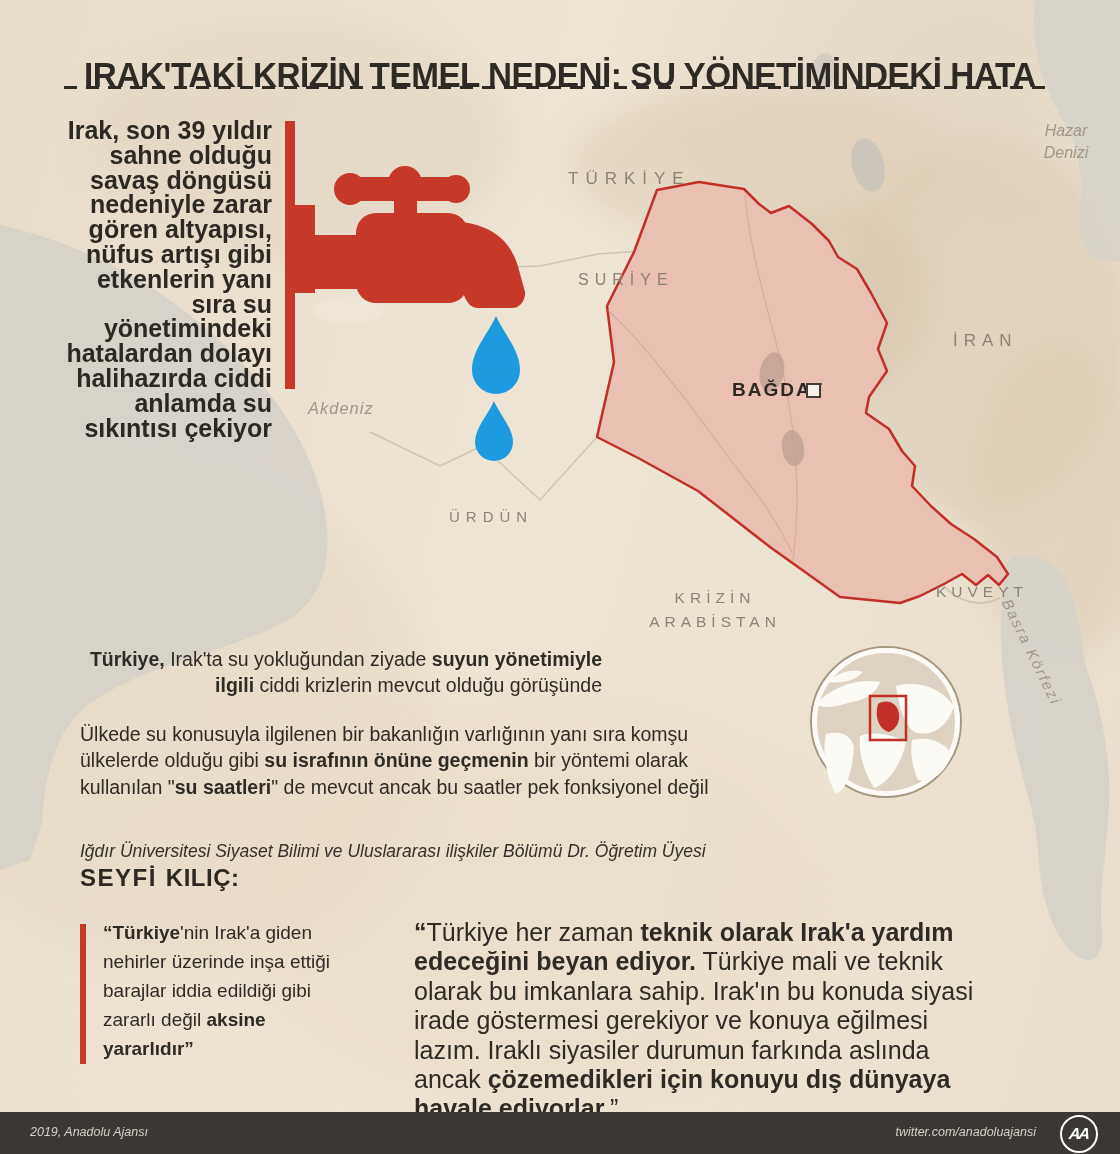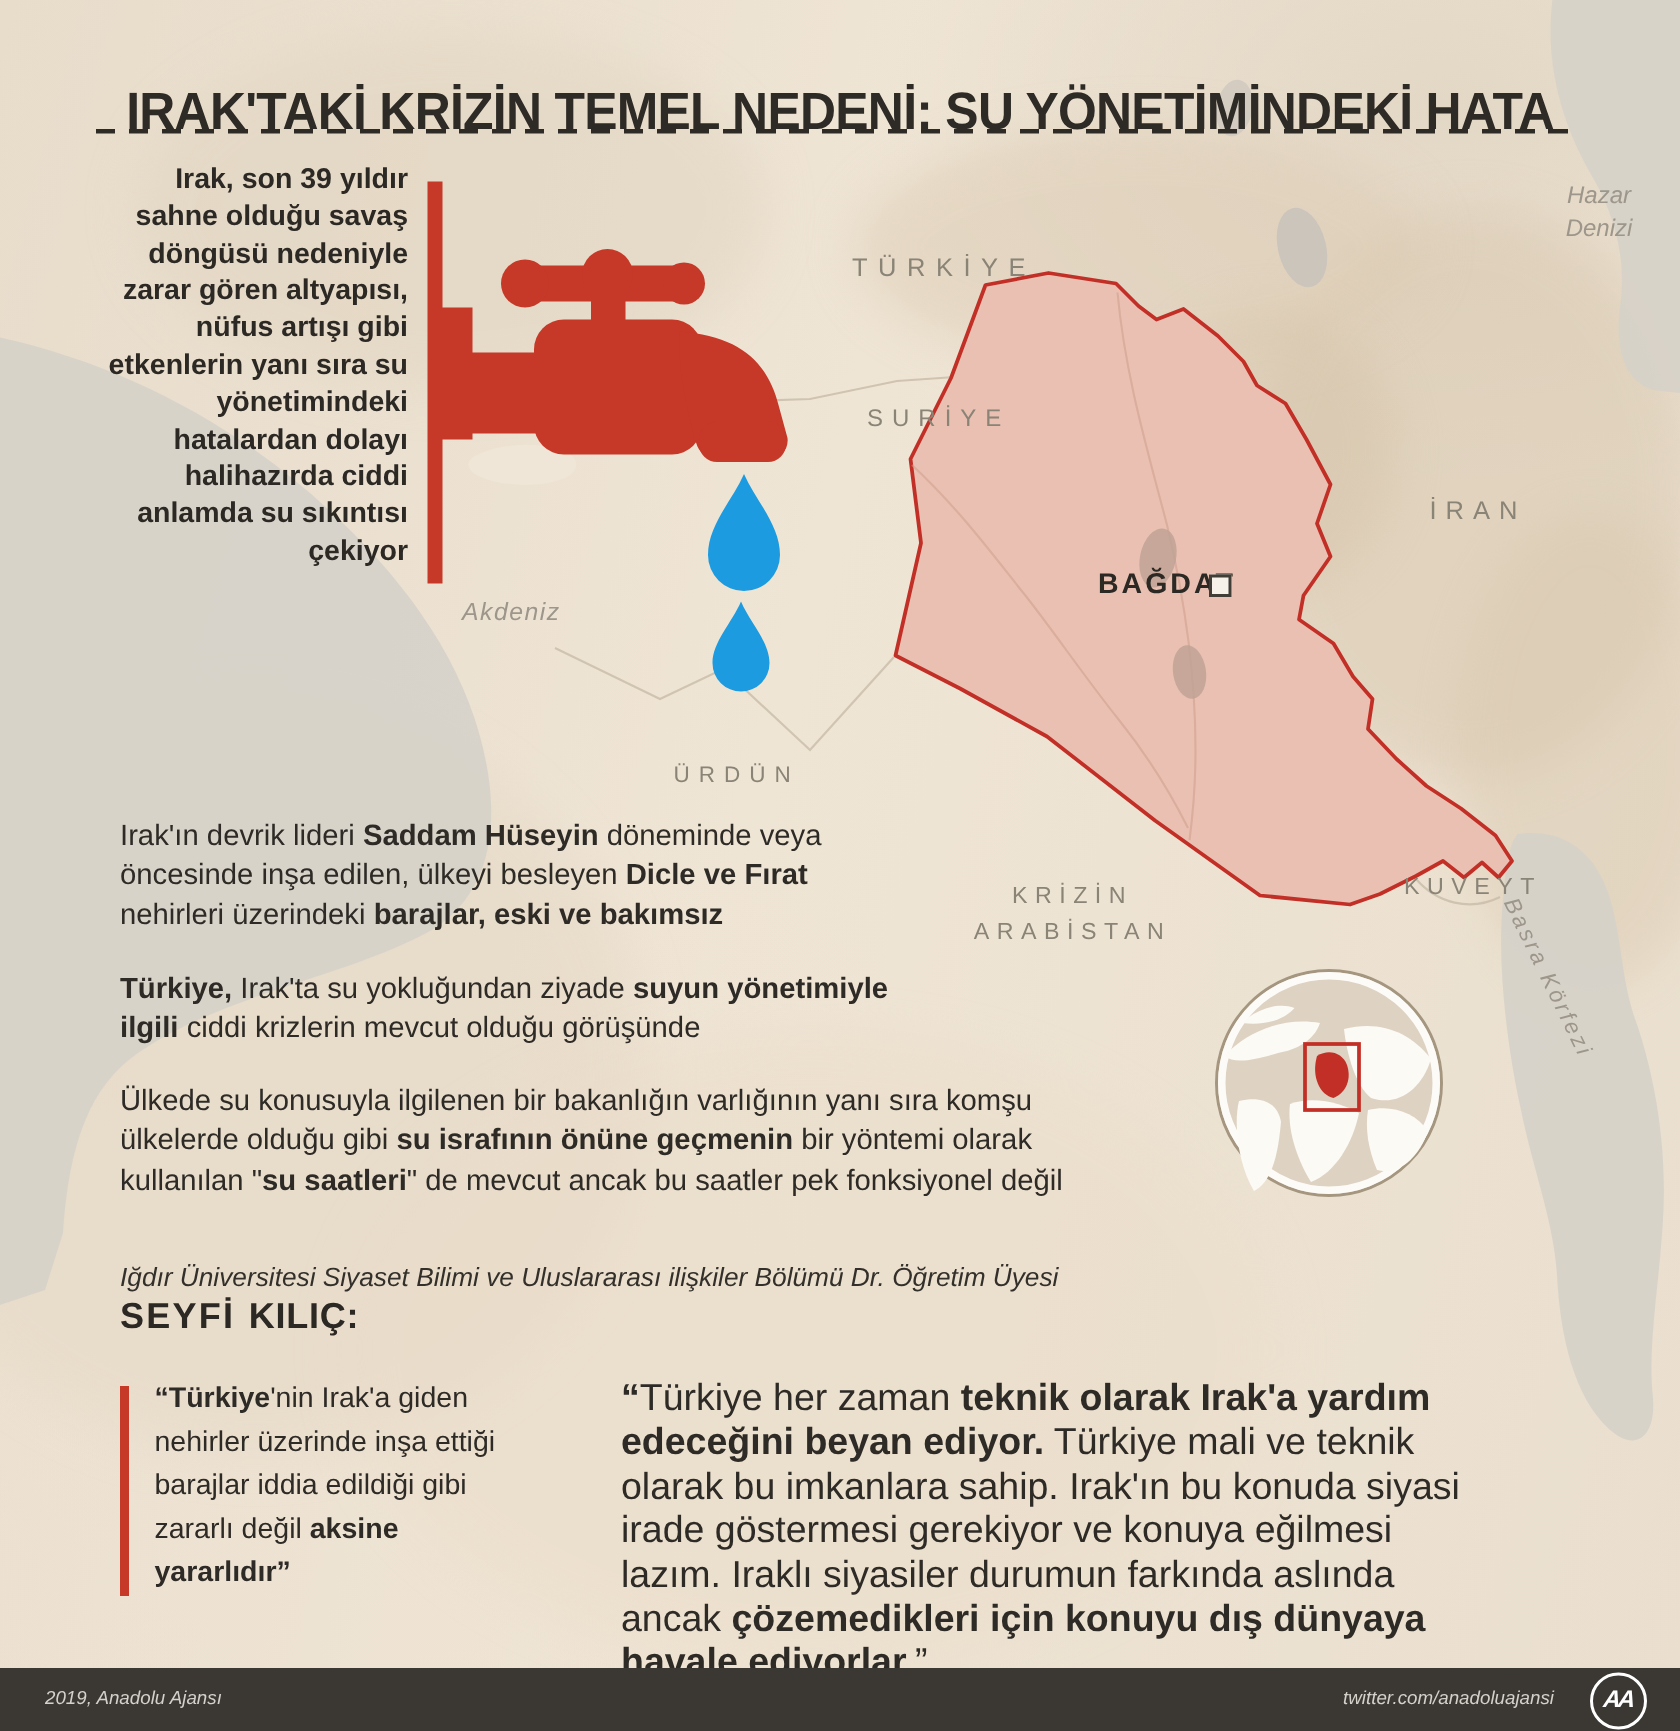--- a/index.html
+++ b/index.html
@@ -10,22 +10,22 @@
       radial-gradient(ellipse 800px 600px at 22% 78%, #eee3d3 0%, rgba(238,227,211,0) 65%),
       linear-gradient(105deg,#e8dccb,#efe5d5 45%,#eadfce 100%);}
   .abs{position:absolute;}
   #map-svg{left:0;top:0;}
   
   #title{top:32px;left:0;width:1120px;text-align:center;font-size:35px;font-weight:800;
     letter-spacing:-0.5px;color:var(--text_dark);transform:scaleX(.95);white-space:nowrap;}
   #divider{top:86px;left:64px;width:984px;height:3px;
     background:repeating-linear-gradient(90deg,var(--text_dark) 0 13px,transparent 13px 22px);}
   
-  #intro{left:62px;top:108px;width:210px;text-align:right;font-weight:700;
-    font-size:19px;line-height:24.8px;color:#2c2925;}
+  #intro{left:62px;top:118px;width:210px;text-align:right;font-weight:700;
+    font-size:25px;line-height:24.8px;color:#2c2925;}
   
   .cl{color:var(--label_gray);font-weight:500;}
   .sl{color:var(--sea_label);font-style:italic;}
   #lbl-turkiye{left:568px;top:157px;font-size:17px;letter-spacing:7px;margin-top:12px;}
   #lbl-suriye{left:578px;top:271px;font-size:16px;letter-spacing:6px;}
   #lbl-iran{left:953px;top:331px;font-size:17px;letter-spacing:6px;}
   #lbl-hazar{left:1024px;top:120px;width:84px;text-align:center;font-size:16px;line-height:22px;}
   #lbl-akdeniz{left:308px;top:399px;font-size:16.5px;letter-spacing:1px;}
   #lbl-urdun{left:449px;top:508px;font-size:15px;letter-spacing:6px;}
   #lbl-suudi{left:634px;top:586px;width:162px;text-align:center;font-size:15.5px;
@@ -35,21 +35,21 @@
     transform:rotate(64deg);transform-origin:left top;white-space:nowrap;}
   #lbl-bagdat{left:732px;top:379px;font-size:19px;font-weight:700;letter-spacing:2px;color:#2c2925;}
   #bagdat-marker{left:806px;top:383px;width:11px;height:11px;background:#f6f1e9;
     border:2.5px solid #413d37;}
   #lbl-irak{left:735px;top:428px;font-size:34px;font-weight:700;letter-spacing:17px;
     color:var(--irak_label);}
   
   .para{font-size:19.5px;line-height:26.3px;color:var(--text_dark);}
   .b{font-weight:700;}
   #p1{left:80px;top:544px;width:505px;}
-  #p2{left:80px;top:646px;width:522px;}
+  #p2{left:80px;top:646px;width:522px;text-align:right;}
   #p3{left:80px;top:721px;width:692px;}
   #attribution{left:80px;top:841px;font-size:17.5px;font-style:italic;color:#33302b;}
   #expert-name{left:80px;top:864px;font-size:24px;color:#2c2925;}
   #expert-first{font-weight:700;letter-spacing:1.5px;text-align:center;}
   #expert-last{font-weight:700;margin-left:9px;letter-spacing:.5px;}
   
   #quote-bar{left:80px;top:924px;width:6px;height:140px;background:var(--accent_red);}
   #quote-left{left:103px;top:918px;width:248px;font-size:19px;line-height:29px;}
   #quote-right{left:386px;top:918px;width:580px;font-size:25px;line-height:29.4px;margin-left:28px;}
   
@@ -162,21 +162,20 @@
       <rect x="396" y="185" width="23" height="50"></rect>
       <path d="M455,223 C497,226 514,245 521,272 L527,294 C528,302 522,308 514,308 L480,308 C473,308 468,304 466,297 C459,272 454,248 455,223 Z"></path>
       <rect x="468" y="283" width="58" height="27" rx="12"></rect>
     </g>
     <g style="fill:var(--drop_blue)">
       <path d="M498,318 C506,336 522,352 522,372 A24,24 0 1 1 474,372 C474,352 490,336 498,318 Z"></path>
       <path d="M496,403 C502,417 515,430 515,444 A19,19 0 1 1 477,444 C477,430 490,417 496,403 Z"></path>
     </g>
   </svg>
 
-  <div id="p1" class="abs para"><span>Irak'ın devrik lideri </span><span class="b">Saddam Hüseyin</span><span> döneminde veya öncesinde inşa edilen, ülkeyi besleyen </span><span class="b">Dicle ve Fırat</span><span> nehirleri üzerindeki </span><span class="b">barajlar, eski ve bakımsız</span></div>
   <div id="p2" class="abs para"><span class="b">Türkiye,</span><span> Irak'ta su yokluğundan ziyade </span><span class="b">suyun yönetimiyle ilgili</span><span> ciddi krizlerin mevcut olduğu görüşünde</span></div>
   <div id="p3" class="abs para"><span>Ülkede su konusuyla ilgilenen bir bakanlığın varlığının yanı sıra komşu ülkelerde olduğu gibi </span><span class="b">su israfının önüne geçmenin</span><span> bir yöntemi olarak kullanılan "</span><span class="b">su saatleri</span><span>" de mevcut ancak bu saatler pek fonksiyonel değil</span></div>
 
   <div id="attribution" class="abs">Iğdır Üniversitesi Siyaset Bilimi ve Uluslararası ilişkiler Bölümü Dr. Öğretim Üyesi</div>
   <div id="expert-name" class="abs">
     <span id="expert-first">SEYFİ</span><span id="expert-last">KILIÇ:</span>
   </div>
 
   <div id="quote-bar" class="abs"></div>
   <div id="quote-left" class="abs para"><span class="b">“Türkiye</span><span>'nin Irak'a giden nehirler üzerinde inşa ettiği barajlar iddia edildiği gibi zararlı değil </span><span class="b">aksine yararlıdır”</span></div>

